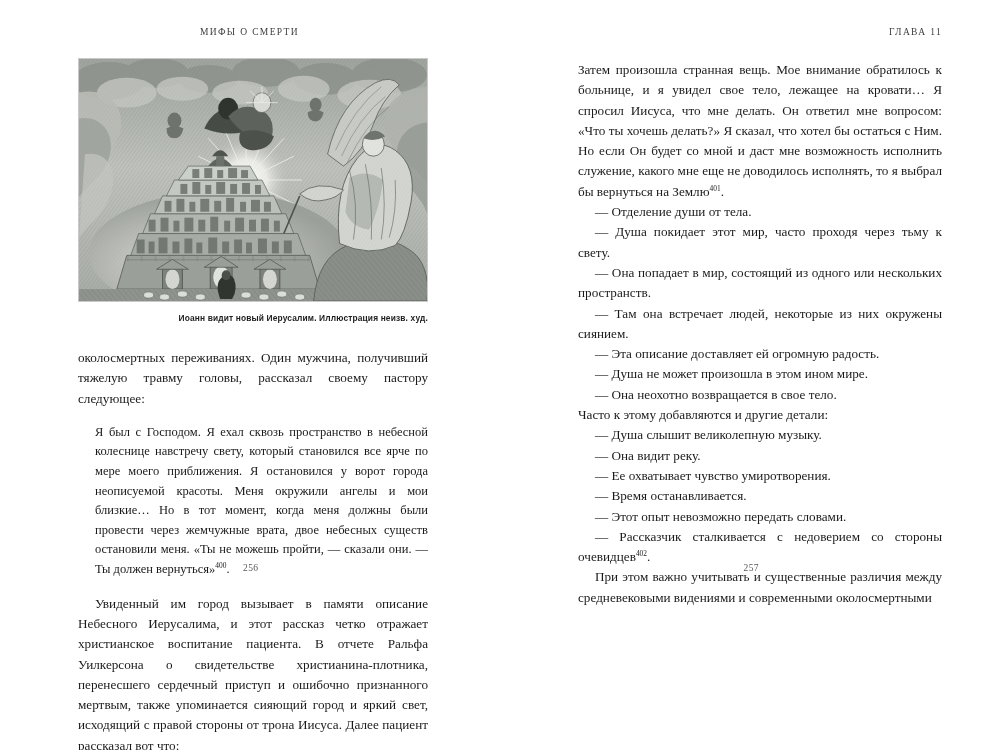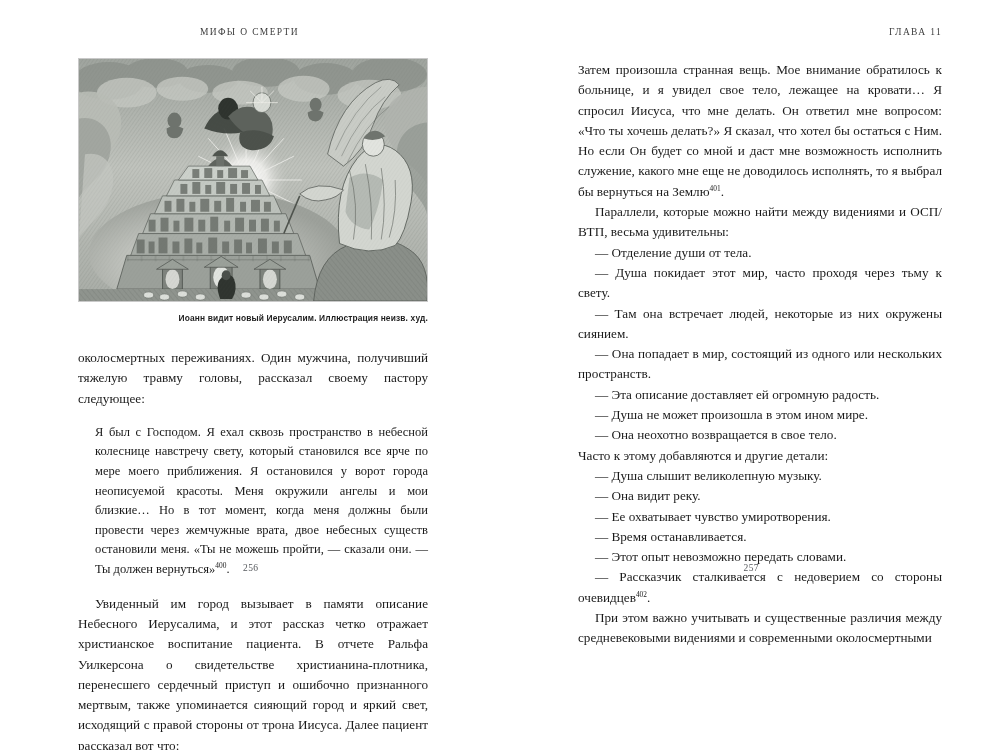--- a/index.html
+++ b/index.html
@@ -390,26 +390,25 @@
 
   <div class="page page-right">
 
     <div class="running-head right">ГЛАВА 11</div>
 
     <div class="column rightcol" style="top:60px;">
 
       <p class="noindent"><span>Затем произошла странная вещь. Мое внимание обратилось к больнице, и я увидел свое тело, лежащее на кровати… Я спросил Иисуса, что мне делать. Он ответил мне вопросом: «Что ты хочешь делать?» Я сказал, что хотел бы остаться с Ним. Но если Он будет со мной и даст мне возможность исполнить служение, какого мне еще не доводилось исполнять, то я выбрал бы вернуться на Землю</span><sup>401</sup>.</p>
 
 
-      <p class="indent">Параллели, которые можно найти между видениями и ОСП/ВТП, весьма удивительны:</p>
 
       <p class="list-line">— Отделение души от тела.</p>
       <p class="list-line">— Душа покидает этот мир, часто проходя через тьму к свету.</p>
+      <p class="list-line">— Она попадает в мир, состоящий из одного или нескольких пространств.</p>
       <p class="list-line">— Там она встречает людей, некоторые из них окружены сиянием.</p>
-      <p class="list-line">— Она попадает в мир, состоящий из одного или нескольких пространств.</p>
       <p class="list-line">— Эта описание доставляет ей огромную радость.</p>
       <p class="list-line">— Душа не может произошла в этом ином мире.</p>
       <p class="list-line">— Она неохотно возвращается в свое тело.</p>
 
       <p class="noindent">Часто к этому добавляются и другие детали:</p>
 
       <p class="list-line">— Душа слышит великолепную музыку.</p>
       <p class="list-line">— Она видит реку.</p>
       <p class="list-line">— Ее охватывает чувство умиротворения.</p>
       <p class="list-line">— Время останавливается.</p>

